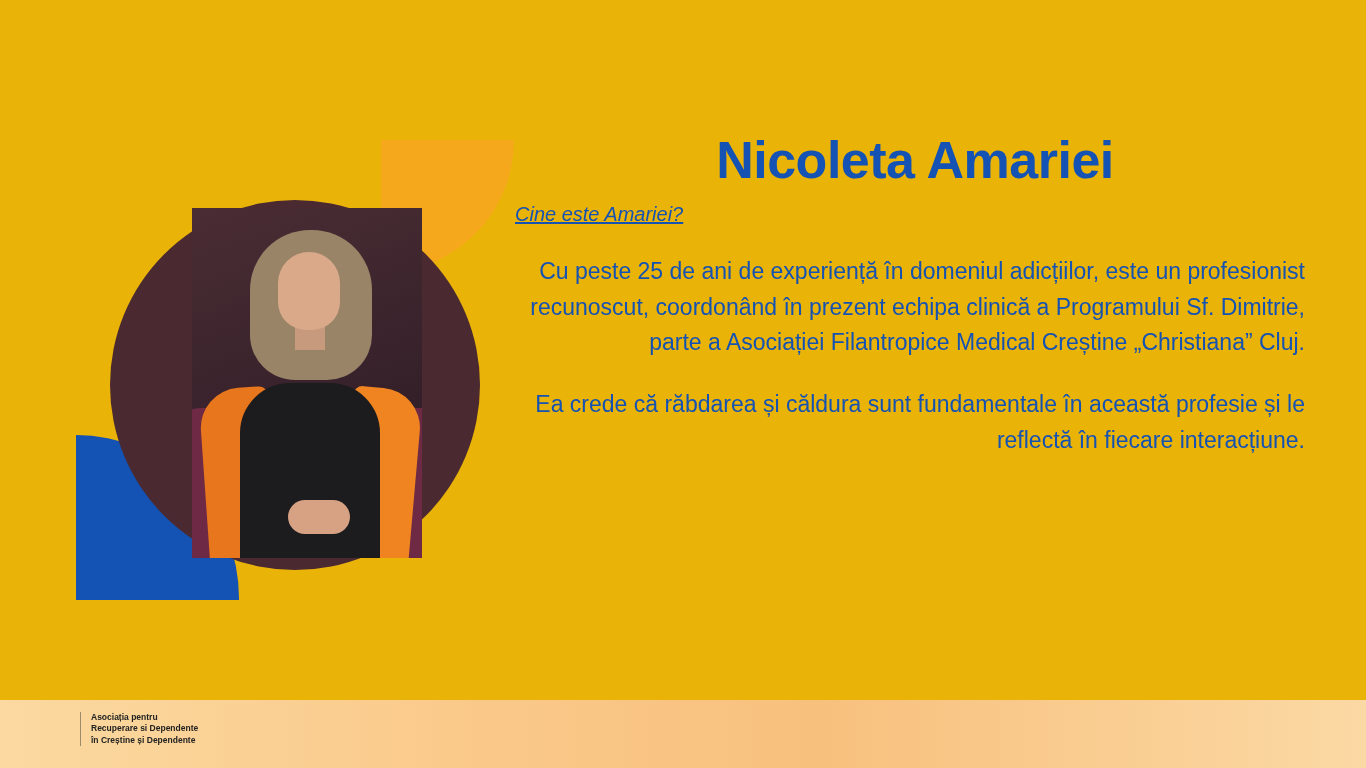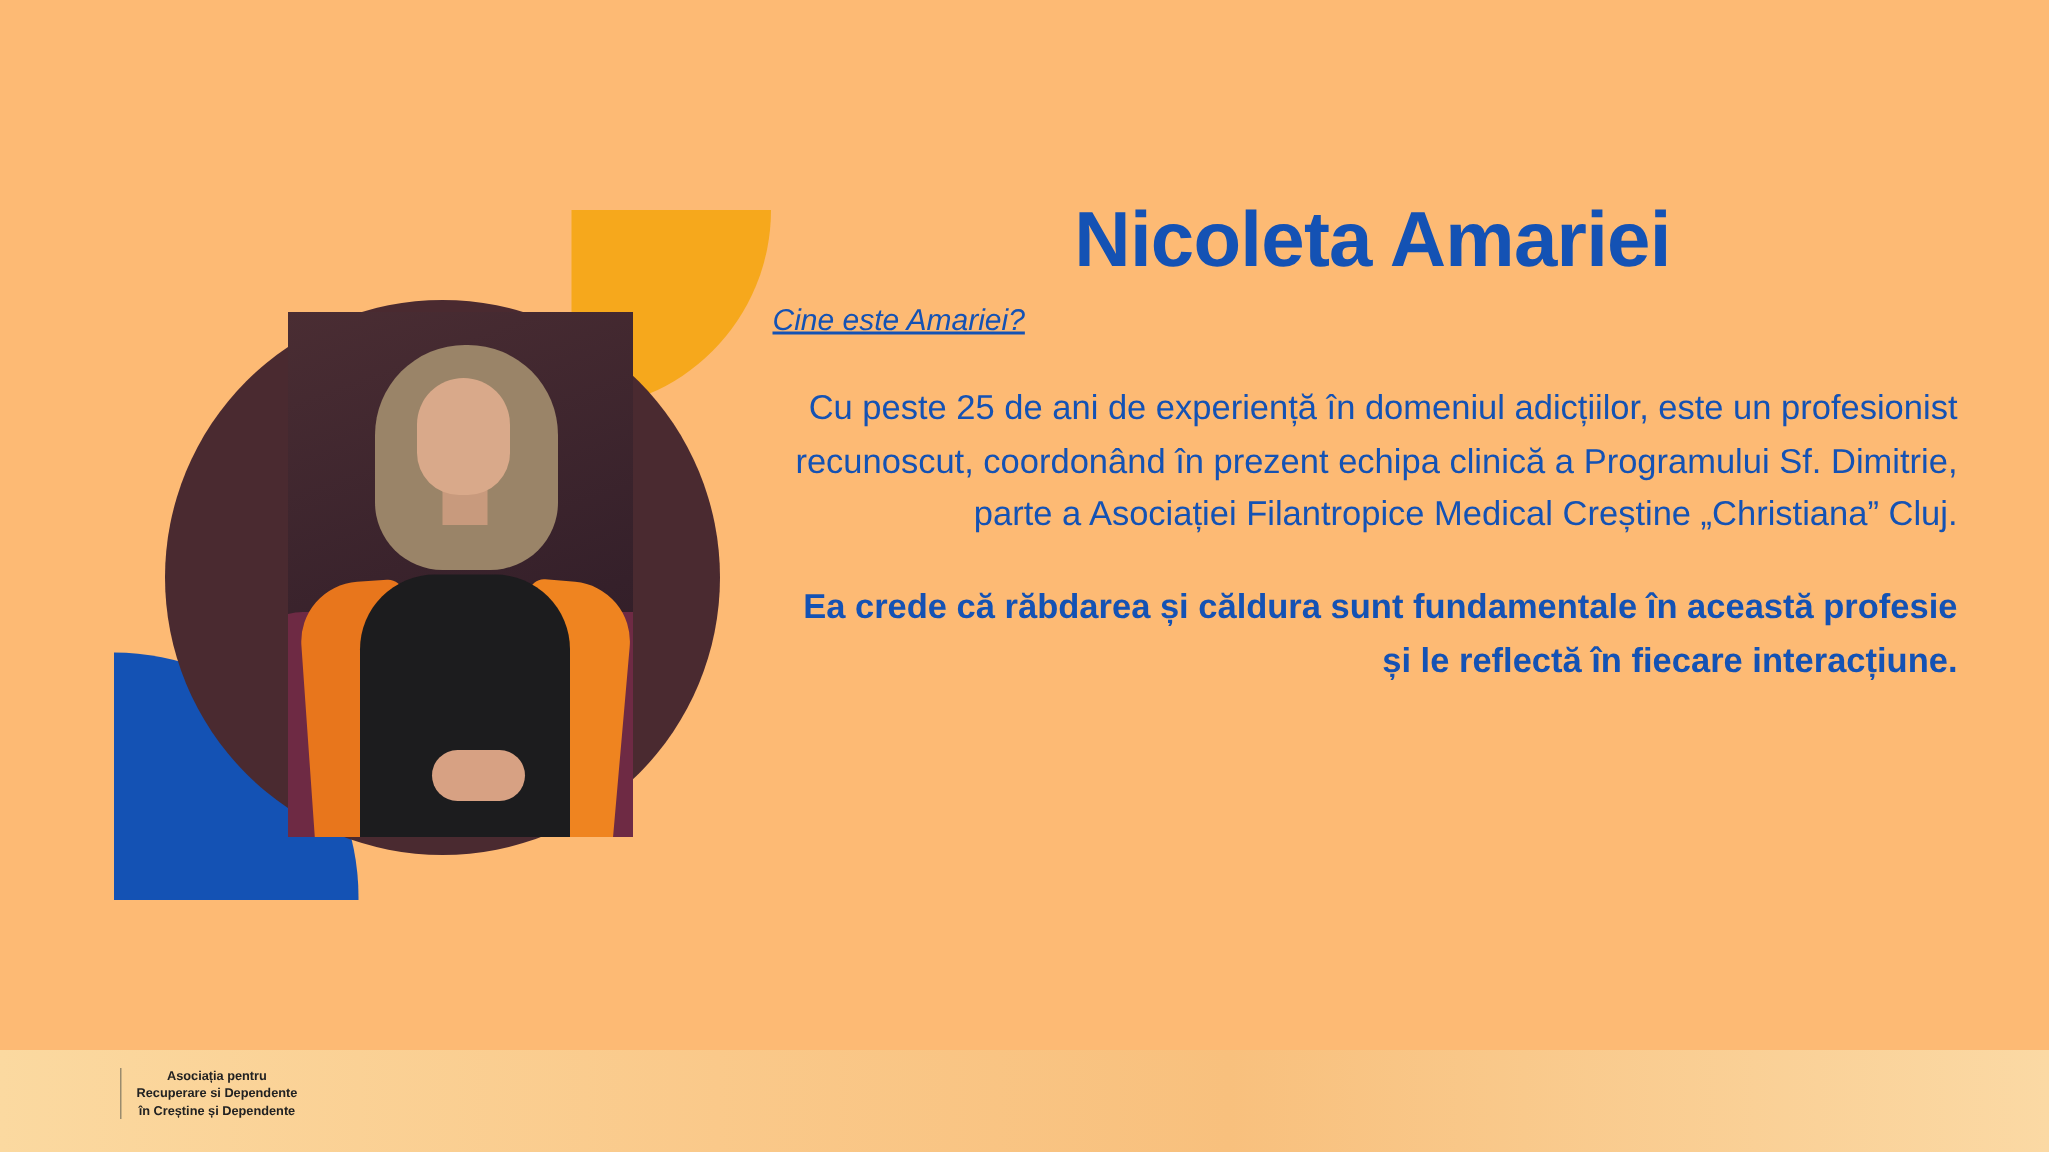--- a/index.html
+++ b/index.html
@@ -12,21 +12,21 @@
     height: 768px;
     overflow: hidden;
     background: #fdfae4;
     font-family: "Liberation Sans", sans-serif;
     position: relative;
   }
 
   .slide {
     position: absolute;
     inset: 0;
-    background: #fdba74;
+    background: #eab308;
     overflow: hidden;
   }
 
   
   .visual-area {
     position: absolute;
     left: 0;
     top: 0;
     width: 520px;
     height: 700px;
@@ -186,21 +186,21 @@
     margin: 0 0 28px 0;
   }
   .para {
     font-size: 23px;
     line-height: 1.55;
     color: #1452b4;
     margin: 0 0 26px 0;
     max-width: 790px;
     text-align: right;
   }
-  .para:last-child { margin-bottom: 0; font-weight: bold; }
+  .para:last-child { margin-bottom: 0; }
 
   
   .footer {
     position: absolute;
     left: 0;
     bottom: 0;
     width: 1366px;
     height: 68px;
     background: linear-gradient(90deg, #fbd9a0 0%, #fac98a 35%, #f8c07d 60%, #fbd9a4 100%);
   }
@@ -255,21 +255,20 @@
     color: #ffffff;
     z-index: 3;
   }
   .logo-text {
     font-size: 8.5px;
     line-height: 1.35;
     color: #222;
     font-weight: bold;
     border-left: 1px solid #9a8b6d;
     padding-left: 10px;
-    text-align: center;
   }
 </style>
 </head>
 <body>
 
 <div class="slide">
 
   <div class="visual-area">
     <div class="shape-yellow"></div>
     <div class="shape-blue"></div>

